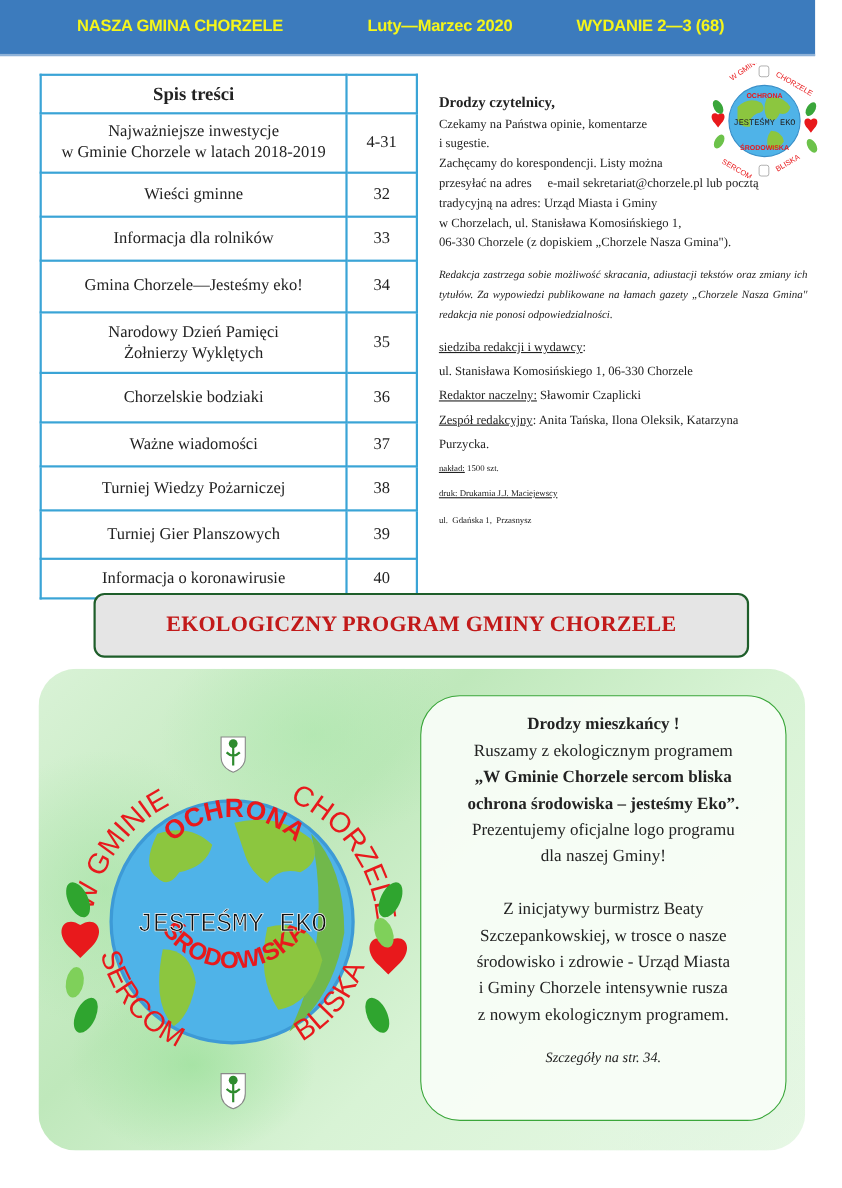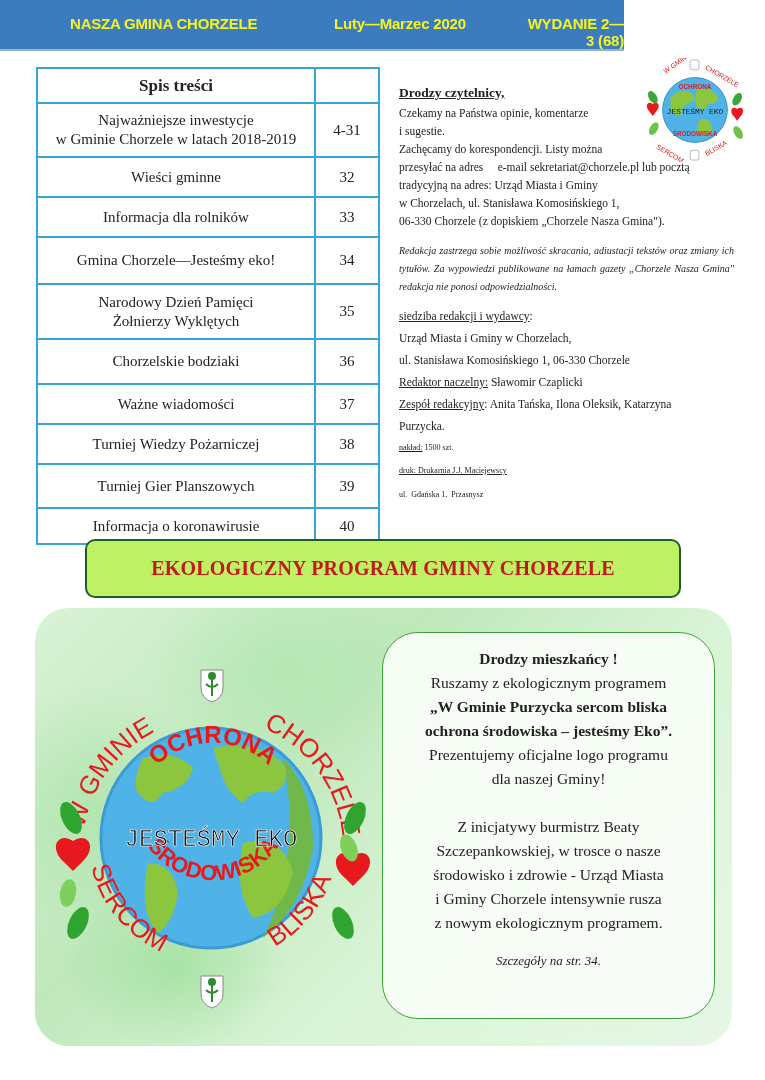--- a/index.html
+++ b/index.html
@@ -1,20 +1,20 @@
 <!DOCTYPE html>
 <html><head>
 <meta charset="utf-8">
 <style>
   * { box-sizing: border-box; margin: 0; padding: 0; }
   html, body { width: 765px; height: 1080px; background: #ffffff; overflow: hidden; }
   body { position: relative; font-family: "Liberation Serif", serif; color: #222; }
 
   .header {
-    position: absolute; left: 0; top: 0; width: 624px; height: 51px;
+    position: absolute; left: 0; top: 0; width: 741px; height: 51px;
     background: #3c7bbd;
     border-bottom: 2px solid #8fb2d8;
     display: flex; align-items: center;
     font-family: "Liberation Sans", sans-serif; font-weight: bold;
     font-size: 15px; color: #f5f51a; letter-spacing: -0.2px;
   }
   .header span { position: absolute; top: 15px; }
   .h1 { left: 70px; }
   .h2 { left: 334px; }
   .h3 { left: 524px; text-align: right; }
@@ -30,37 +30,37 @@
     line-height: 19px;
   }
   .toc td.pg { width: 64px; border-radius: 17px; }
   .toc .hdr td { height: 35px; font-weight: bold; font-size: 17px; }
 
   
   .readers {
     position: absolute; left: 399px; top: 84px; width: 335px;
     font-size: 11.5px; line-height: 18px; color: #222;
   }
-  .readers .title { font-weight: bold; font-size: 13.5px; margin-bottom: 2px; text-decoration: underline; }
+  .readers .title { font-weight: bold; font-size: 13.5px; margin-bottom: 2px; }
   .readers .it { font-style: italic; font-size: 10px; line-height: 18px; margin-top: 12px; }
   .readers p { text-align: justify; }
   .logo-small { position: absolute; left: 636px; top: 58px; width: 118px; height: 104px; }
 
   .edit {
     position: absolute; left: 399px; top: 305px; width: 335px;
     font-size: 11.5px; line-height: 22px; color: #222;
   }
   .edit u { text-decoration: underline; }
   .edit .tiny { font-size: 8px; line-height: 22px; }
   .edit .tiny2 { font-size: 8px; line-height: 24px; }
 
   
   .banner {
     position: absolute; left: 85px; top: 539px; width: 596px; height: 59px;
-    border: 2px solid #1e5e2a; border-radius: 10px; background: #bef264;
+    border: 2px solid #1e5e2a; border-radius: 10px; background: #e5e5e5;
     display: flex; align-items: center; justify-content: center;
     font-family: "Liberation Serif", serif; font-weight: bold; font-size: 20px;
     color: #c21a1a; letter-spacing: 0.2px;
   }
 
   
   .eco {
     position: absolute; left: 35px; top: 608px; width: 697px; height: 438px;
     border-radius: 34px; overflow: hidden;
     background:
@@ -170,21 +170,20 @@
   <p>Zachęcamy do korespondencji. Listy można</p>
   <p style="white-space:pre">przesyłać na adres     e-mail sekretariat@chorzele.pl lub pocztą</p>
   <p>tradycyjną na adres: Urząd Miasta  i Gminy</p>
   <p>w Chorzelach, ul. Stanisława Komosińskiego 1,</p>
   <p>06-330 Chorzele (z dopiskiem „Chorzele Nasza  Gmina").</p>
   <p class="it">Redakcja zastrzega sobie możliwość skracania, adiustacji tekstów oraz zmiany ich tytułów. Za wypowiedzi publikowane na łamach gazety „Chorzele Nasza Gmina'' redakcja nie ponosi odpowiedzialności.</p>
 </div>
 
 <div class="edit">
   <div><u>siedziba redakcji i wydawcy</u><span>:</span></div>
-  <div>Urząd Miasta i Gminy w Chorzelach,</div>
   <div>ul. Stanisława Komosińskiego 1, 06-330 Chorzele</div>
   <div><u>Redaktor naczelny:</u><span> Sławomir Czaplicki</span></div>
   <div style="text-align:justify"><u>Zespół redakcyjny</u><span>: Anita Tańska, Ilona Oleksik, Katarzyna</span></div>
   <div>Purzycka.</div>
   <div class="tiny"><u>nakład:</u><span> 1500 szt.</span></div>
   <div class="tiny2"><u>druk:  Drukarnia J.J. Maciejewscy</u></div>
   <div class="tiny2" style="white-space:pre">ul.  Gdańska 1,  Przasnysz</div>
 </div>
 
 <div class="banner">
@@ -256,21 +255,21 @@
         <ellipse cx="306" cy="200" rx="8" ry="14" fill="#7fd05a" transform="rotate(-20 306 200)"></ellipse>
       </g>
     <g>
         <ellipse cx="300" cy="275" rx="9" ry="17" fill="#2fa52f" transform="rotate(-25 300 275)"></ellipse>
       </g>
   </svg>
 
   <div class="msg">
     <div class="b">Drodzy mieszkańcy !</div>
     <div>Ruszamy z ekologicznym programem</div>
-    <div class="b">„W Gminie Purzycka sercom bliska</div>
+    <div class="b">„W Gminie Chorzele sercom bliska</div>
     <div class="b">ochrona środowiska – jesteśmy Eko”.</div>
     <div>Prezentujemy oficjalne logo programu</div>
     <div>dla naszej Gminy!</div>
     <div class="gap"></div>
     <div>Z inicjatywy burmistrz Beaty</div>
     <div>Szczepankowskiej, w trosce o nasze</div>
     <div>środowisko i zdrowie - Urząd Miasta</div>
     <div>i Gminy Chorzele intensywnie rusza</div>
     <div>z nowym ekologicznym programem.</div>
     <div class="small-i">Szczegóły na str. 34.</div>

